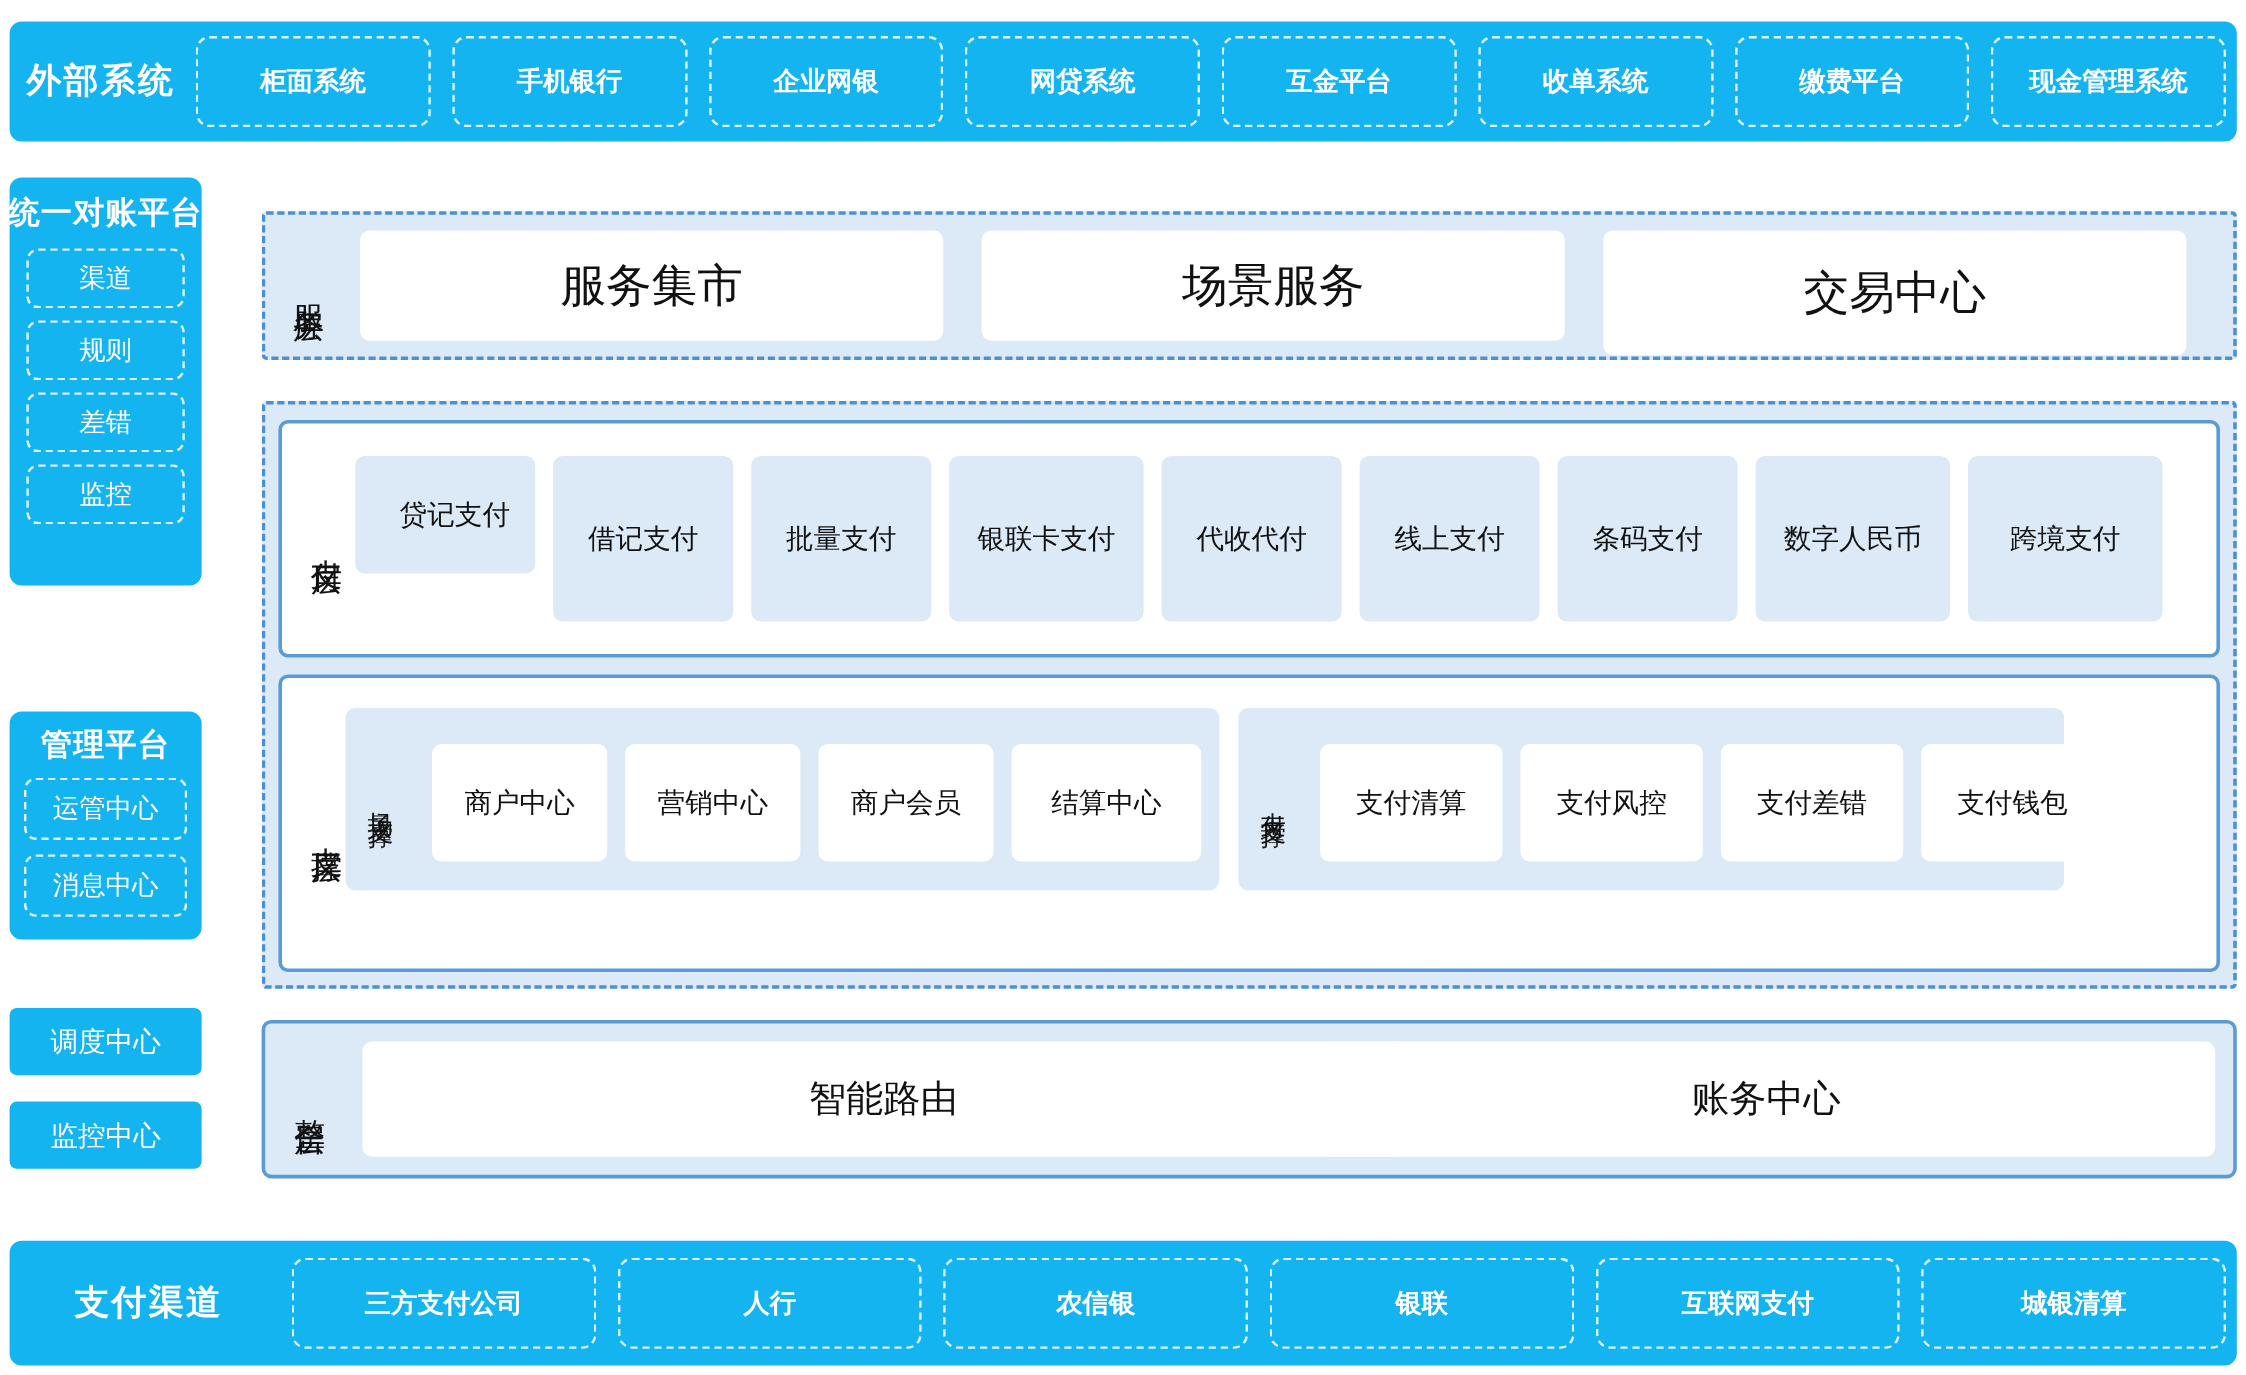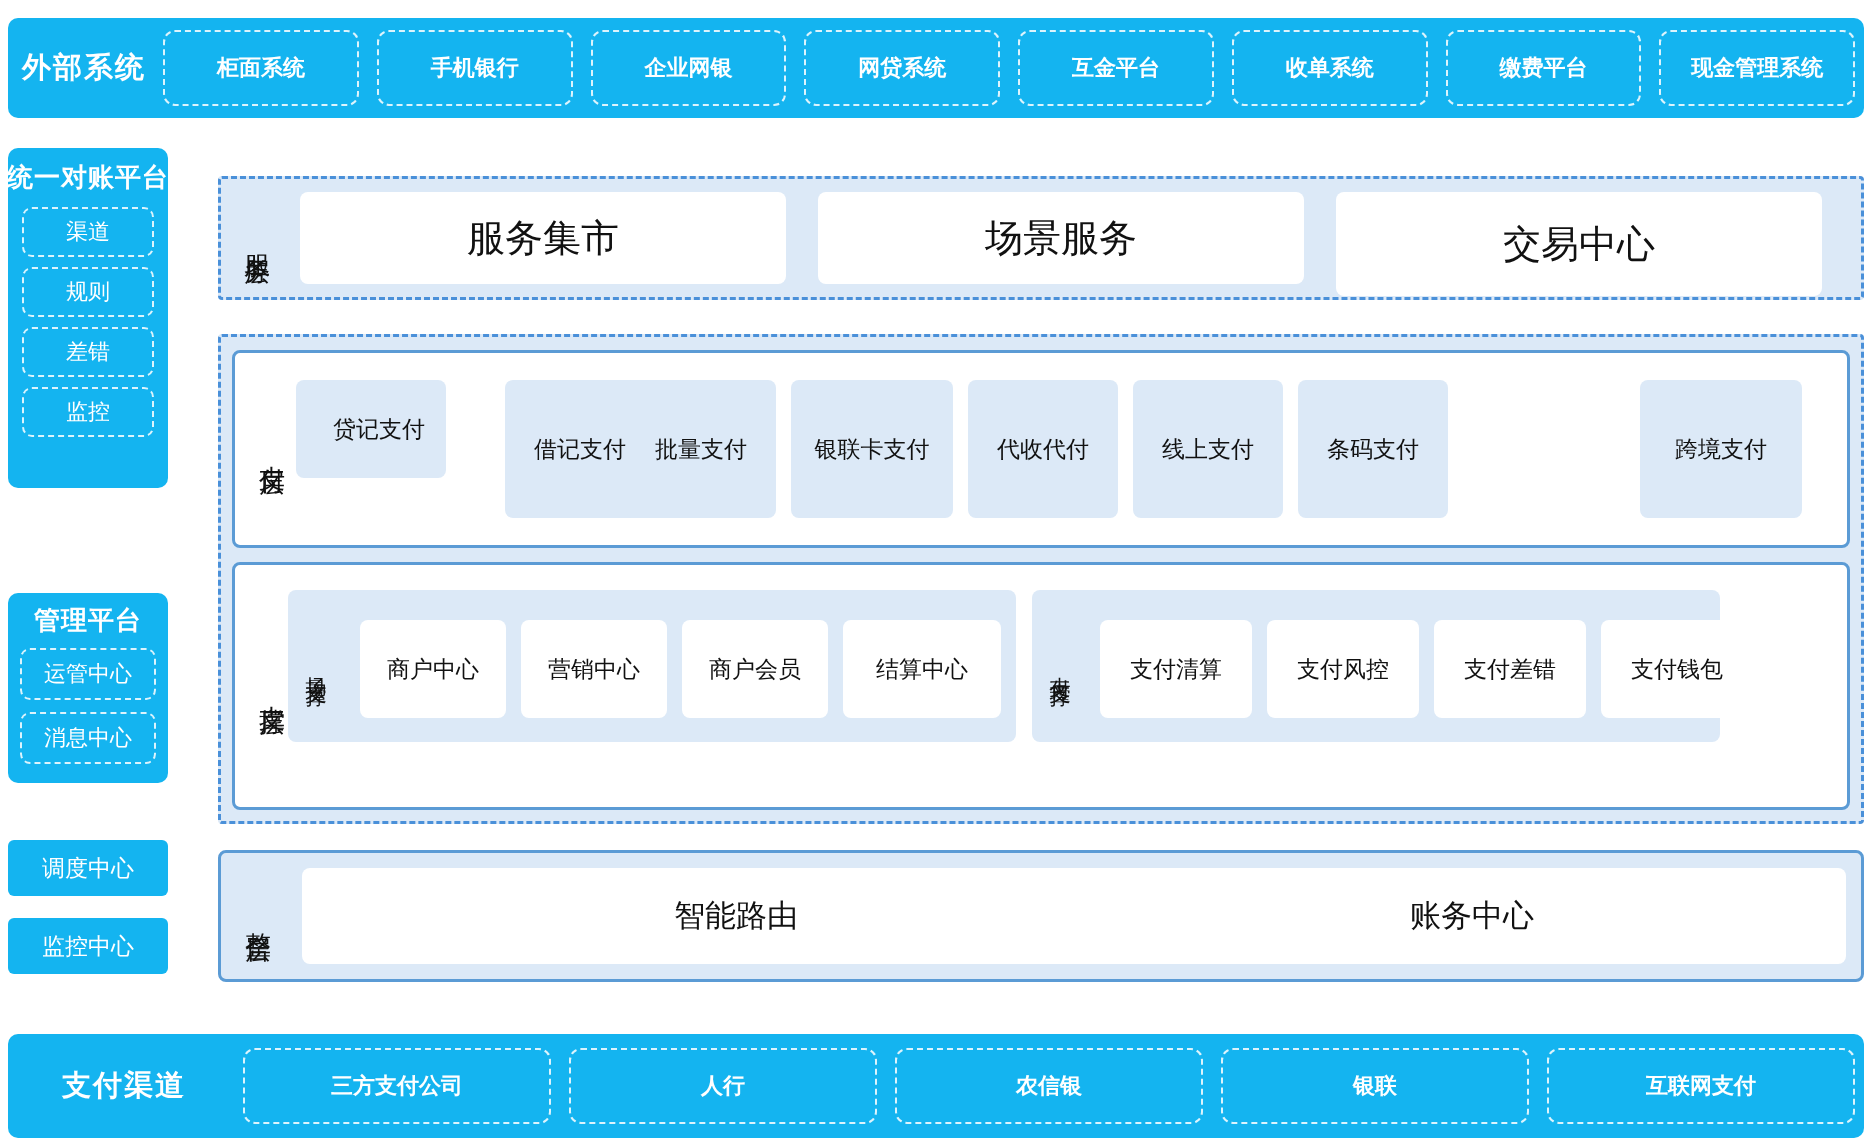--- a/index.html
+++ b/index.html
@@ -202,26 +202,27 @@
   <div class="white-card big-text" style="left:300px; top:192px; width:486px; height:92px;">服务集市</div>
   <div class="white-card big-text" style="left:818px; top:192px; width:486px; height:92px;">场景服务</div>
   <div class="white-card big-text" style="left:1336px; top:192px; width:486px; height:104px;">交易中心</div>
 
   <div class="dashed-group" style="left:218px; top:334px; width:1646px; height:490px;"></div>
 
   <div class="solid-box" style="left:232px; top:350px; width:1618px; height:198px;"></div>
   <div class="vlabel vlabel-lg" style="left:252px; top:360px; width:42px; height:178px;">支付层</div>
 
   <div class="tint-card sm-text" style="left:296px; top:380px; width:150px; height:98px;padding-left:16px;">贷记支付</div>
-  <div class="tint-card sm-text" style="left:461px; top:380px; width:150px; height:138px;margin-left:44px;">借记支付</div>
+  <div class="tint-card sm-text" style="left:461px; top:380px; width:150px; height:138px;">借记支付</div>
   <div class="tint-card sm-text" style="left:626px; top:380px; width:150px; height:138px;">批量支付</div>
   <div class="tint-card sm-text" style="left:791px; top:380px; width:162px; height:138px;">银联卡支付</div>
   <div class="tint-card sm-text" style="left:968px; top:380px; width:150px; height:138px;">代收代付</div>
   <div class="tint-card sm-text" style="left:1133px; top:380px; width:150px; height:138px;">线上支付</div>
   <div class="tint-card sm-text" style="left:1298px; top:380px; width:150px; height:138px;">条码支付</div>
+  <div class="tint-card sm-text" style="left:1463px; top:380px; width:162px; height:138px;">数字人民币</div>
   <div class="tint-card sm-text" style="left:1640px; top:380px; width:162px; height:138px;">跨境支付</div>
 
   <div class="solid-box" style="left:232px; top:562px; width:1618px; height:248px;"></div>
   <div class="vlabel vlabel-lg" style="left:252px; top:600px; width:42px; height:178px;">支撑层</div>
 
   <div class="sub-tint" style="left:288px; top:590px; width:728px; height:152px;"></div>
   <div class="vlabel vlabel-sm" style="left:300px; top:608px; width:32px; height:116px;">场景支撑</div>
   <div class="white-card sm-text" style="left:360px; top:620px; width:146px; height:98px;">商户中心</div>
   <div class="white-card sm-text" style="left:521px; top:620px; width:146px; height:98px;">营销中心</div>
   <div class="white-card sm-text" style="left:682px; top:620px; width:146px; height:98px;">商户会员</div>
@@ -240,16 +241,17 @@
   <div class="white-card mid-text" style="left:1098px; top:868px; width:748px; height:96px;">账务中心</div>
 
   <div class="blue-bar" style="left:8px; top:1034px; width:1856px; height:104px;">
     <div class="bar-title" style="width:220px; margin-left:6px;">支付渠道</div>
     <div class="chip-row">
       <div class="chip">三方支付公司</div>
       <div class="chip">人行</div>
       <div class="chip">农信银</div>
       <div class="chip">银联</div>
       <div class="chip">互联网支付</div>
+      <div class="chip">城银清算</div>
     </div>
   </div>
 
 </div>
 
 </body></html>

